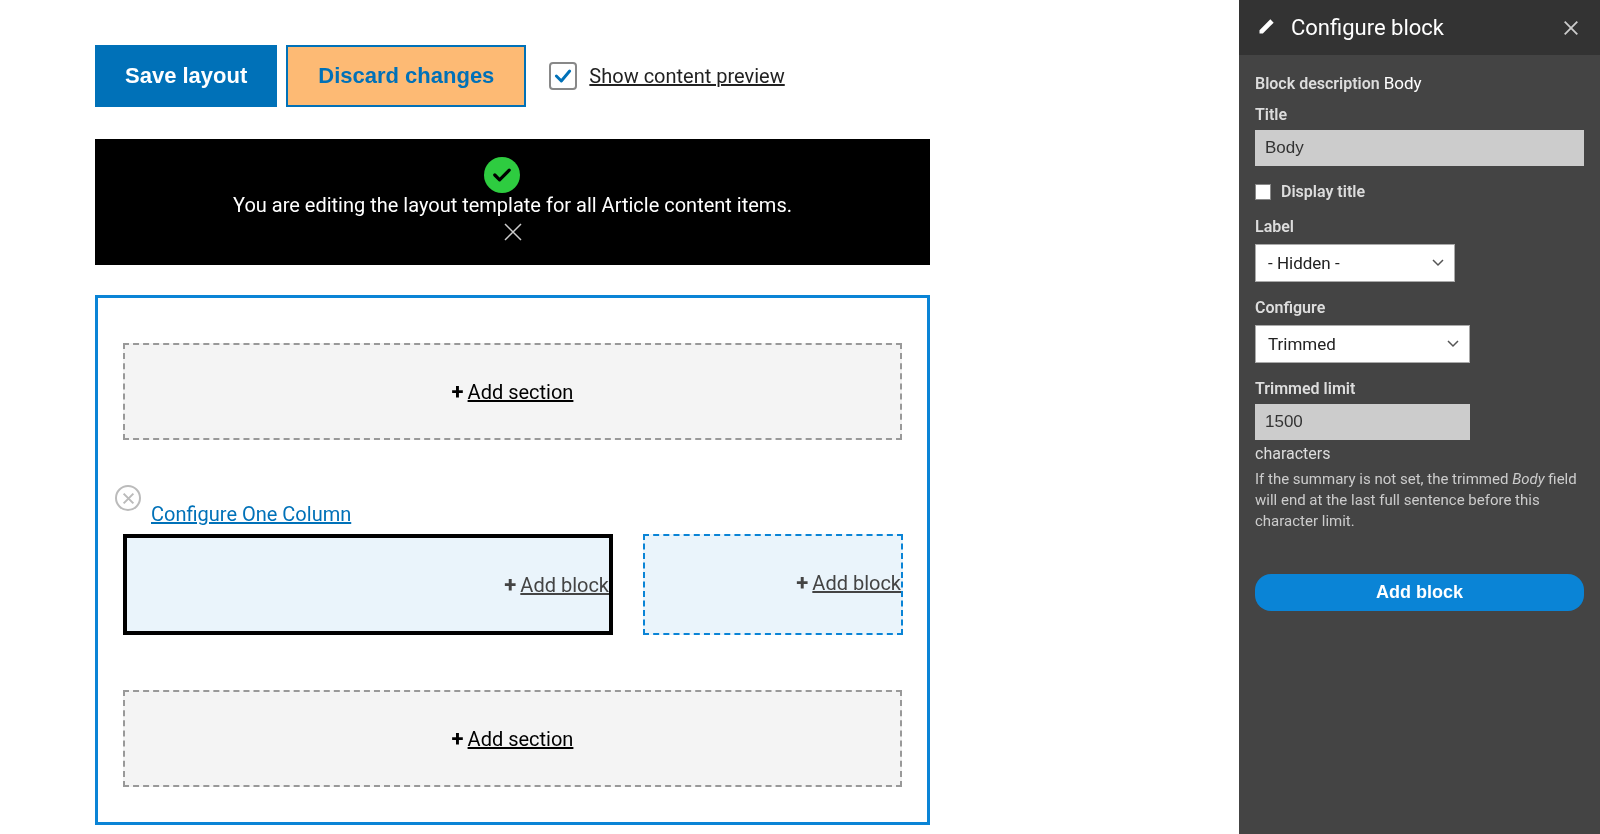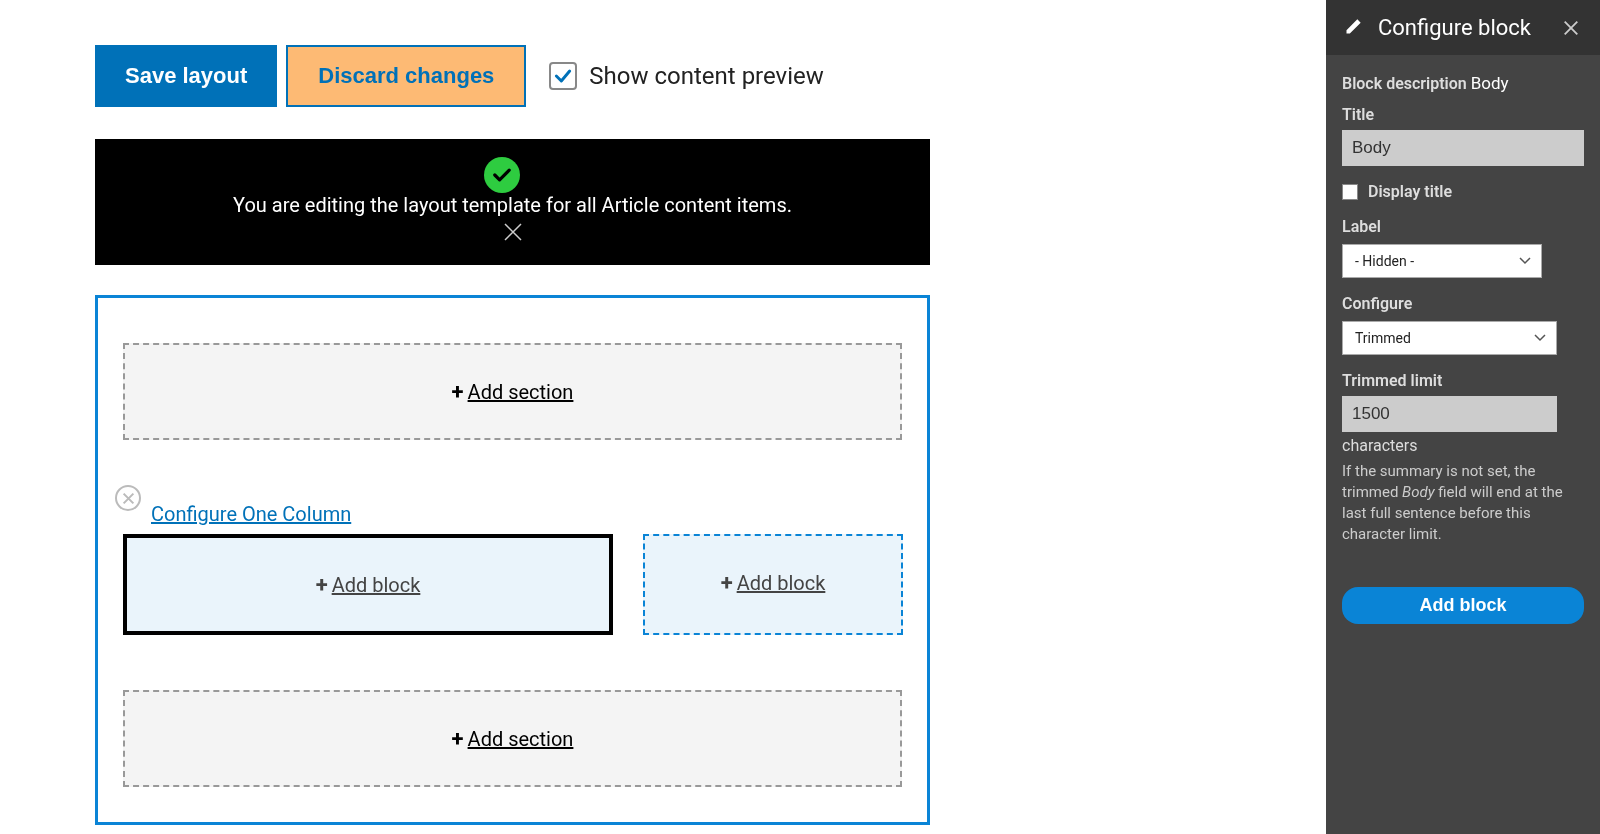--- a/index.html
+++ b/index.html
@@ -52,22 +52,23 @@
     border: 2px solid #888;
     border-radius: 4px;
     background: #fff;
     display: flex;
     align-items: center;
     justify-content: center;
     cursor: pointer;
   }
   .checkbox svg { width: 20px; height: 20px; }
   .checkbox-label {
-    font-size: 24px;
+    font-size: 20px;
     color: #222;
+    text-decoration: underline;
   }
   .status-bar {
     background: #000;
     color: #fff;
     display: flex;
     align-items: center;
     padding: 18px 24px;
     width: 835px;
     margin-bottom: 30px;
     position: relative;
@@ -149,39 +150,39 @@
     margin-top: 32px;
   }
   .blocks-row {
     display: flex;
     gap: 30px;
     margin-bottom: 55px;
   }
   .add-block {
     background: #eaf4fb;
     padding: 34px 0;
-    text-align: center;
+    text-align: right;
     font-size: 20px;
     color: #444;
     cursor: pointer;
   }
   .add-block.selected {
     border: 4px solid #000;
     flex: 0 0 490px;
   }
   .add-block.dashed {
     border: 2px dashed #0a84d6;
     flex: 0 0 260px;
   }
   
   .side-panel {
     position: absolute;
     top: 0;
     right: 0;
-    width: 274px;
+    width: 361px;
     height: 834px;
     background: #444;
     color: #eee;
   }
   .panel-header {
     background: #333;
     padding: 15px 18px;
     display: flex;
     align-items: center;
     gap: 14px;
@@ -243,21 +244,21 @@
   .small-checkbox-label {
     font-size: 16px;
     font-weight: 600;
     color: #ddd;
   }
   .select-box {
     position: relative;
     background: #fff;
     border: 1px solid #aaa;
     padding: 8px 47px 8px 12px;
-    font-size: 14px;
+    font-size: 17px;
     color: #222;
     cursor: pointer;
     width: 200px;
     margin-top: 8px;
   }
   .select-box.wide { width: 215px; }
   .select-caret {
     position: absolute;
     right: 10px;
     top: 50%;

